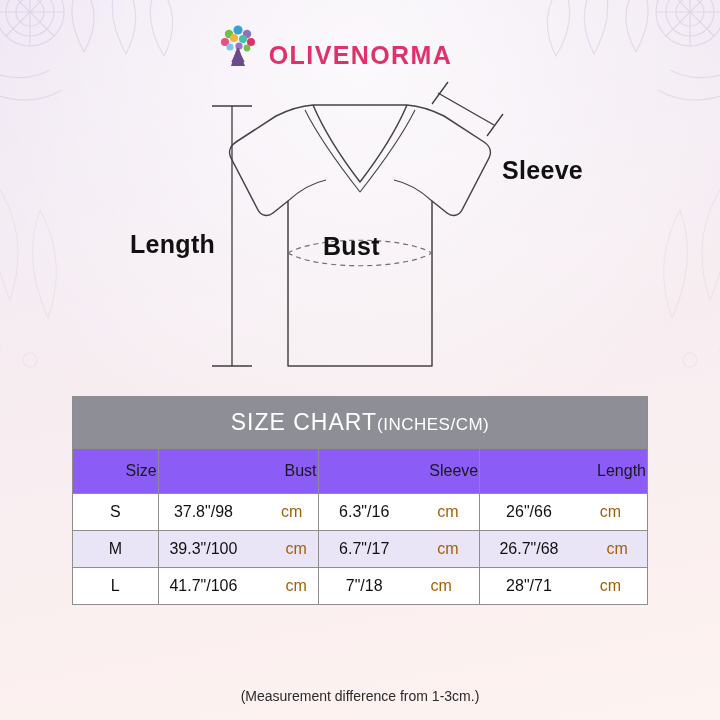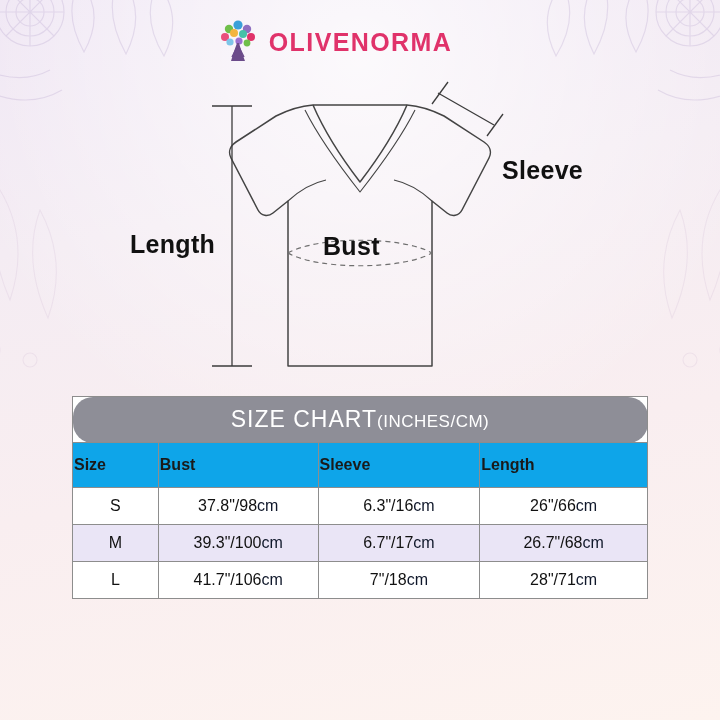--- a/index.html
+++ b/index.html
@@ -33,21 +33,21 @@
   .orn-mr { top: 180px; right: -40px; opacity: 0.18; transform: scaleX(-1); }
 
   
   .logo-wrap {
     position: absolute;
     top: 14px;
     left: 0;
     width: 640px;
     height: 56px;
     display: flex;
-    align-items: center;
+    align-items: flex-end;
     justify-content: center;
     gap: 10px;
     padding-left: 29px;
   }
   .logo-mark { width: 42px; height: 46px; }
   .logo-text {
     font-size: 25px;
     letter-spacing: 1.4px;
     font-weight: bold;
     color: #e0326a;
@@ -81,44 +81,43 @@
     width: 576px;
     border: 1px solid #8d8d8d;
     border-collapse: collapse;
     background: #fff;
   }
   .chart td, .chart th { border: 1px solid #8d8d8d; }
   .chart-title {
     background: #8e8e97;
     color: #ffffff;
     text-align: center;
-    height: 46px;
+    height: 52px;
     font-size: 23px;
     letter-spacing: 1px;
     font-weight: normal;
-    border-radius: 20px;
   }
   .chart-title .small { font-size: 17px; letter-spacing: 0.5px; }
   .hdr td {
-    background: #0ea5e9;
-    text-align: left;
+    background: #8b5cf6;
+    text-align: right;
     height: 45px;
     font-size: 16px;
     color: #1a1a1a;
-    font-weight: bold;
+    font-weight: normal;
   }
   .row td {
     text-align: center;
     height: 37px;
     font-size: 16px;
     color: #111;
   }
   .row.alt td { background: #eae5f6; }
   .row.plain td { background: #ffffff; }
-  .cm { color: #0f172a; }
+  .cm { color: #a16207; padding-left: 48px; }
   .col-size { width: 86px; }
   .col-bust { width: 160px; }
   .col-sleeve { width: 162px; }
   .col-length { width: 168px; }
 
   .footnote {
     position: absolute;
     top: 688px;
     left: 0;
     width: 720px;
@@ -278,14 +277,15 @@
       <td>L</td>
       <td><span>41.7"/106</span><span class="cm">cm</span></td>
       <td><span>7"/18</span><span class="cm">cm</span></td>
       <td><span>28"/71</span><span class="cm">cm</span></td>
     </tr>
 
 
   </tbody>
     </table>
 
+  <div class="footnote">(Measurement difference from 1-3cm.)</div>
 
 </div>
 
 </body></html>

